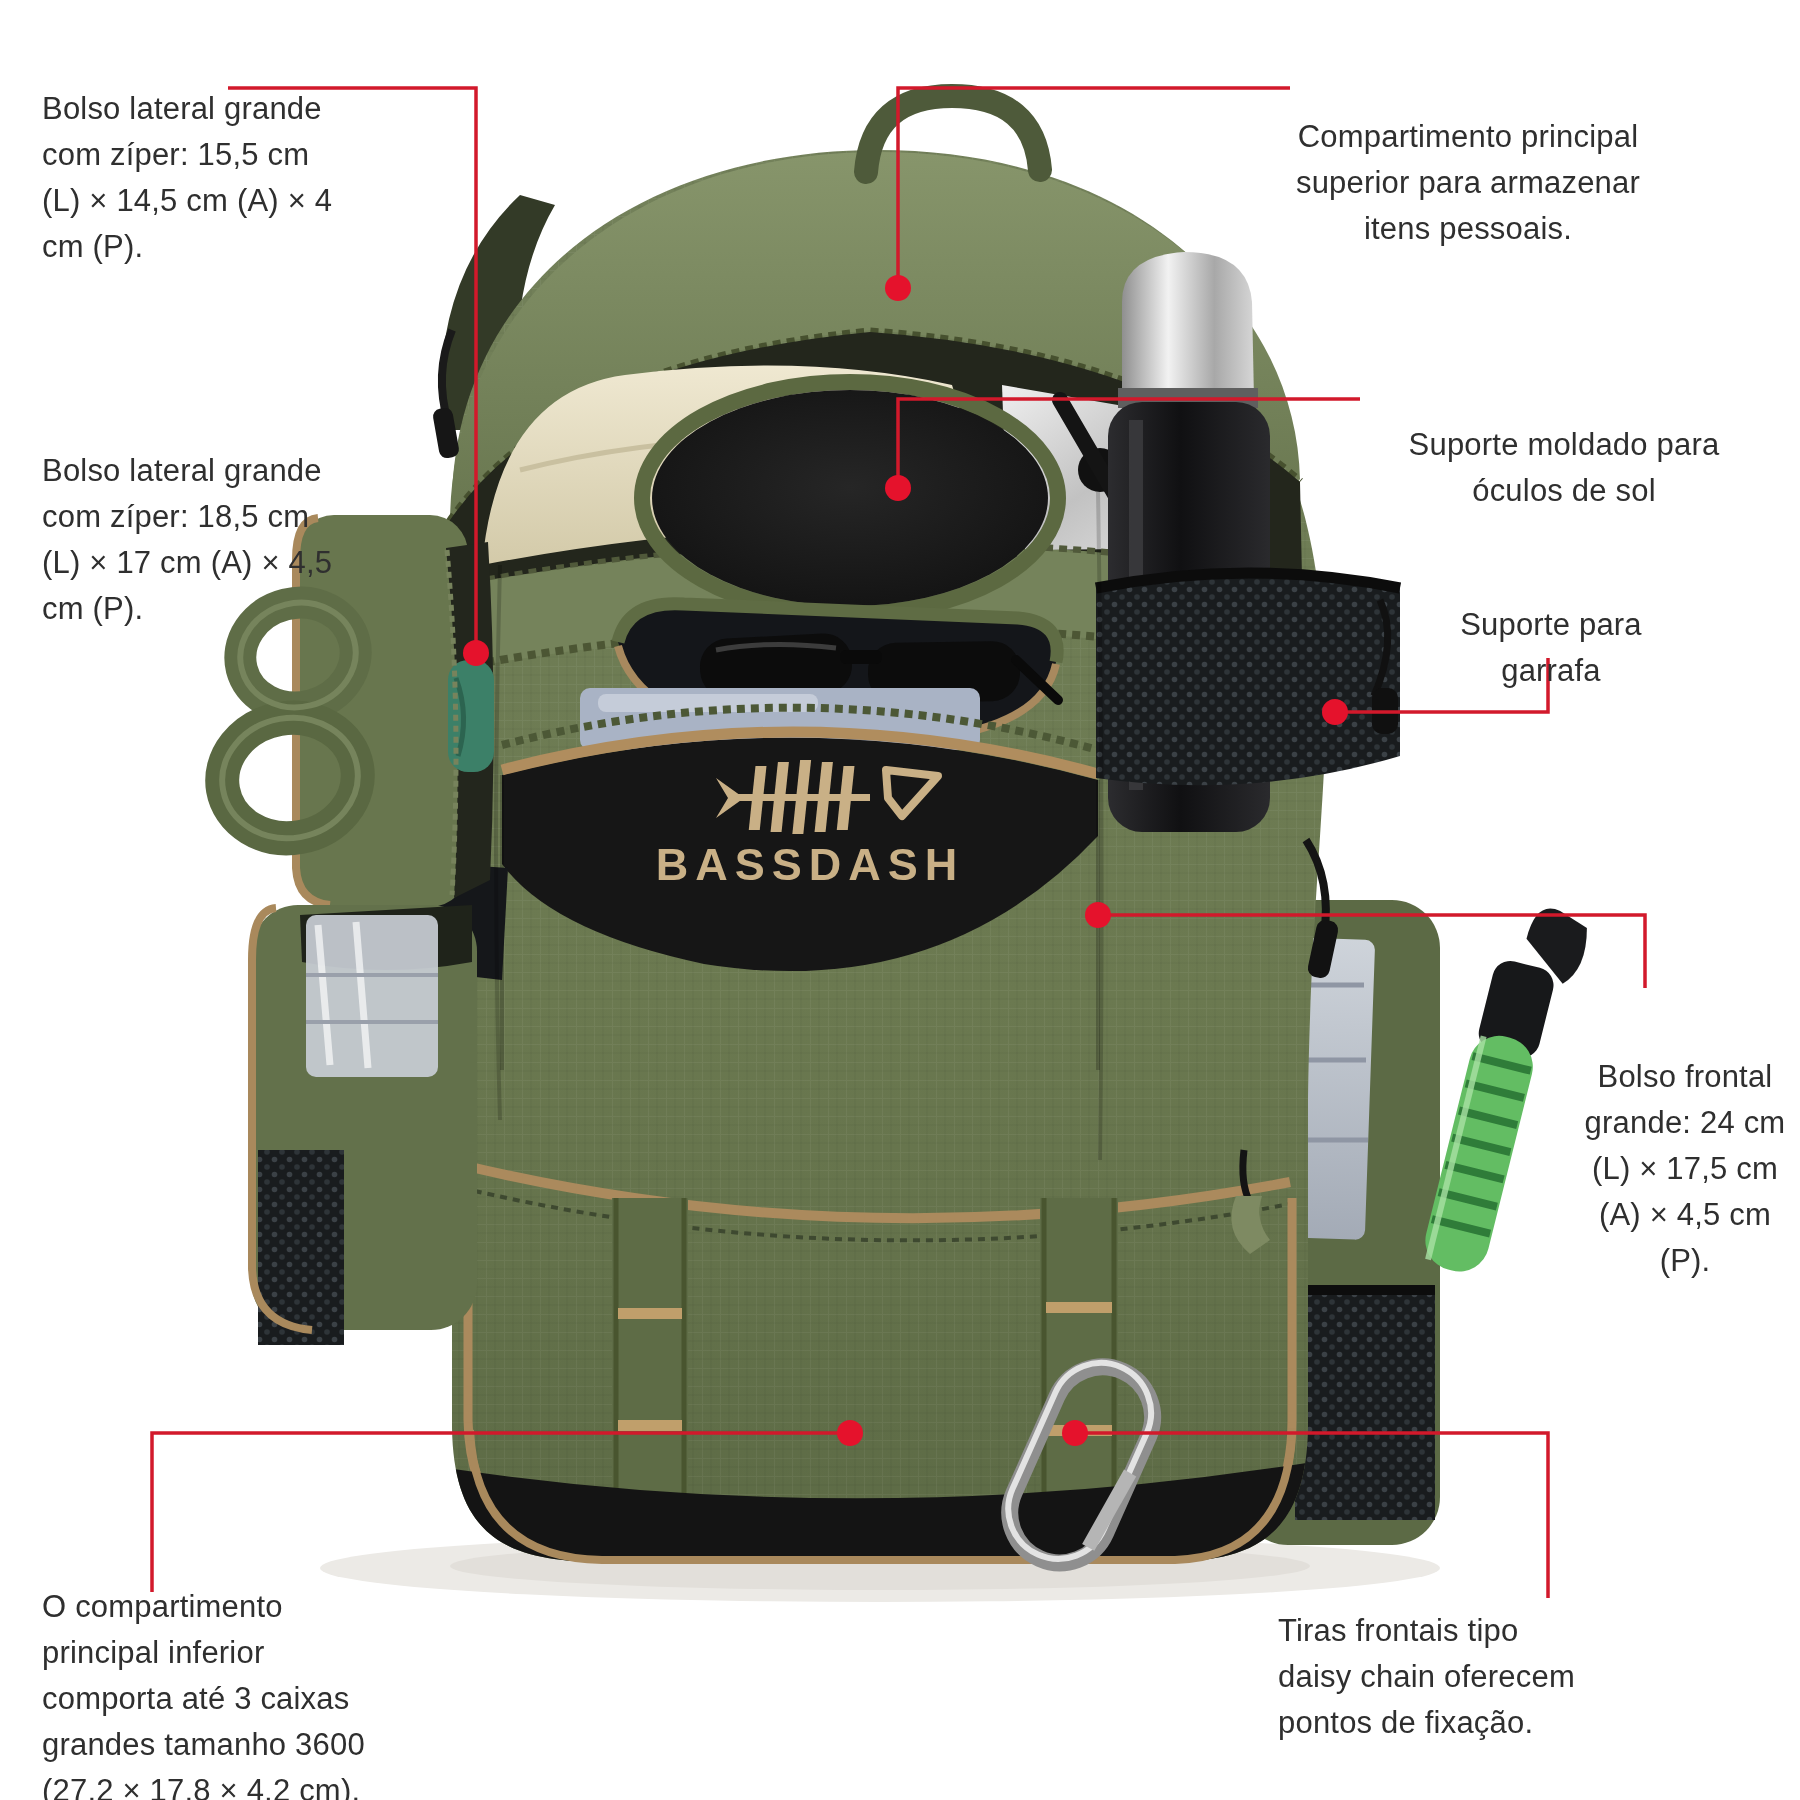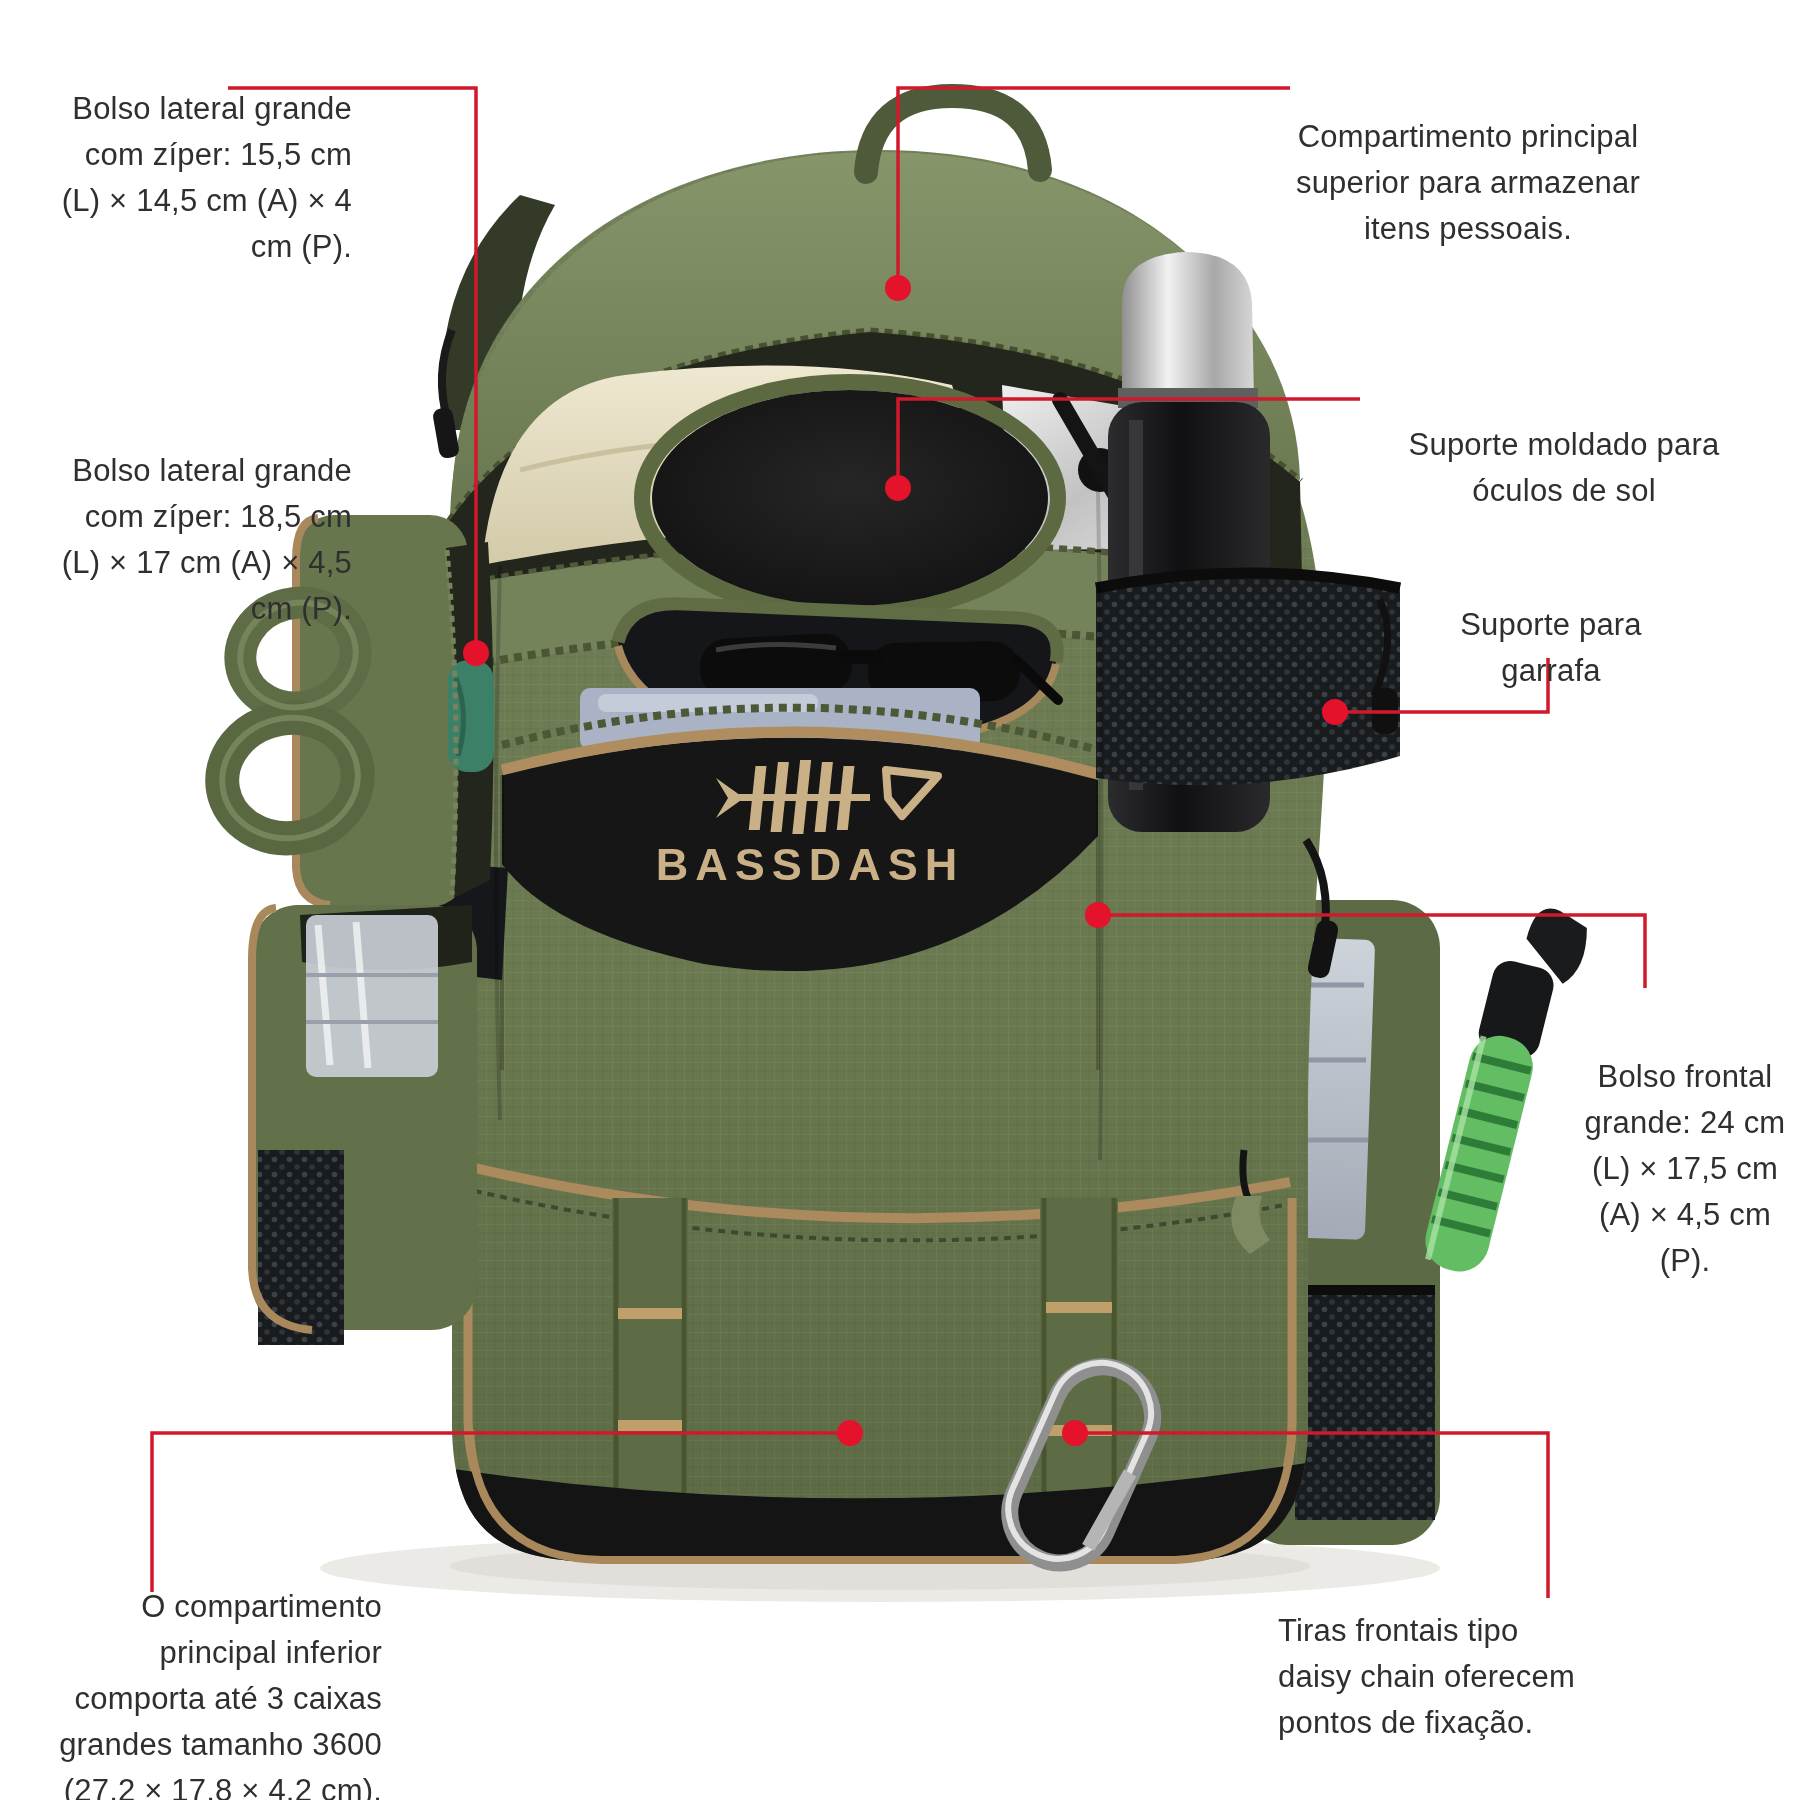--- a/index.html
+++ b/index.html
@@ -15,21 +15,21 @@
   .photo{position:absolute;left:0;top:0;width:1800px;height:1800px;}
   .callouts{position:absolute;left:0;top:0;width:1800px;height:1800px;pointer-events:none;}
   .label{
     position:absolute;
     font-size:31px;
     line-height:46px;
     color:var(--ink);
     white-space:pre-line;
     letter-spacing:0.2px;
   }
-  .align-left{text-align:right;}
+  .align-left{text-align:left;}
   .align-center{text-align:center;margin-top:42px;}
   .align-right{text-align:left;}
 </style>
 </head>
 <body>
 
 <div class="stage">
 
   <svg class="photo" viewBox="0 0 1800 1800" xmlns="http://www.w3.org/2000/svg">
     <defs>

